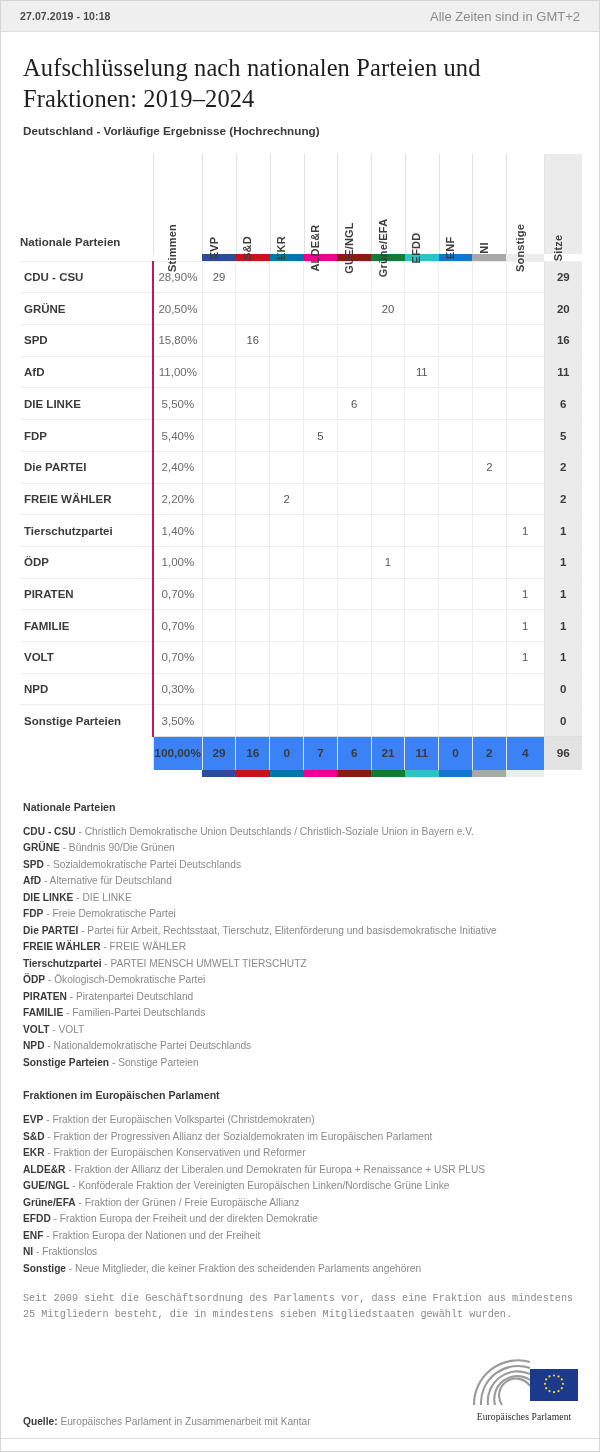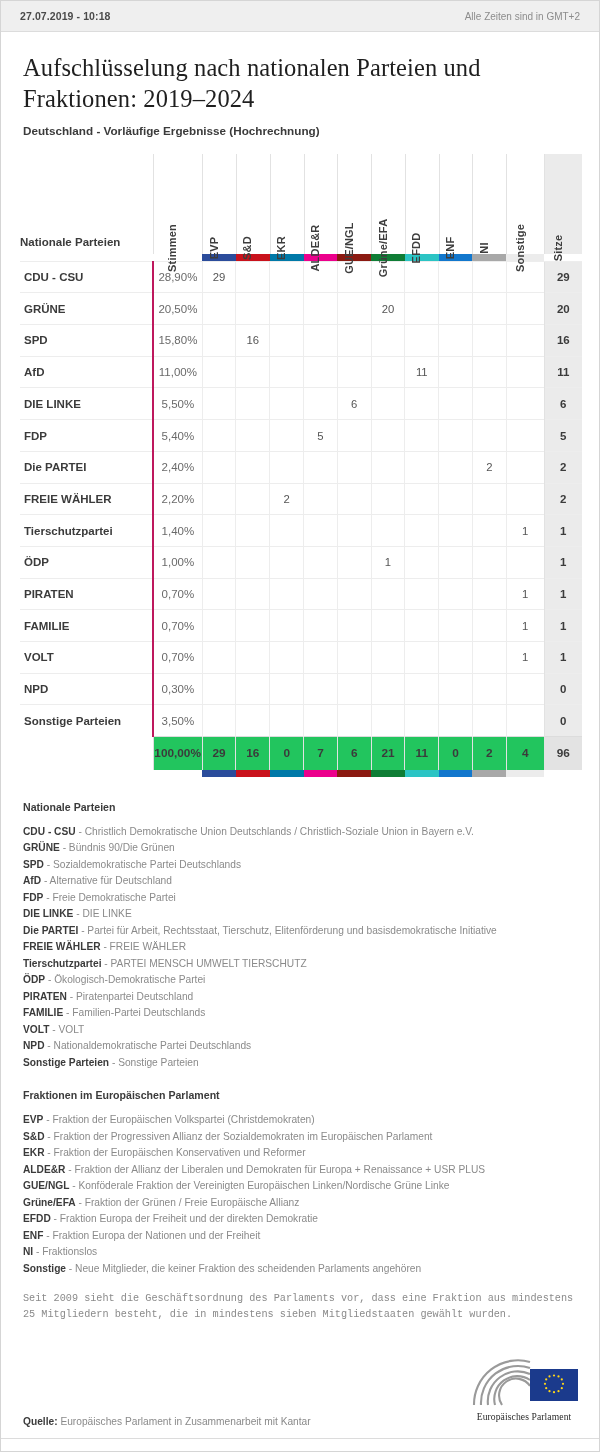--- a/index.html
+++ b/index.html
@@ -22,21 +22,21 @@
   
   .topbar {
     height:31px;
     background:#efefef;
     border-bottom:1px solid #dcdcdc;
     display:flex; align-items:center;
     justify-content:space-between;
     padding:0 19px;
   }
   .topbar .ts { font-size:10.5px; font-weight:bold; color:#4a4a4a; letter-spacing:.1px; }
-  .topbar .tz { font-size:10px; color:#8c8c8c; }
+  .topbar .tz { font-size:13px; color:#8c8c8c; }
 
   
   .headwrap { padding:20px 22px 0 22px; }
   h1.title {
     font-family:"Liberation Serif", serif;
     font-size:24.5px;
     font-weight:normal;
     line-height:1.28;
     color:#1f1f1f;
     margin:0 0 9px 0;
@@ -110,21 +110,21 @@
   }
   tbody td.votes { color:#6a6a6a; font-size:11.5px; border-left:2px solid #be185d; }
   tbody td.seats {
     background:#ebebeb;
     font-weight:bold;
     color:#3b3b3b;
     border-left:1px solid #e2e2e2;
     font-size:11.5px;
   }
   tbody tr.total td {
-    background:#22c55e;
+    background:#3b82f6;
     font-weight:bold;
     color:#3b3b3b;
     border-top:1px solid #dcdcdc;
     border-left:1px solid #e2e2e2;
     height:33px;
     font-size:11.8px;
   }
   tbody tr.total td.pname { background:#fff; border-left:0; border-top:0; }
   tbody tr.total td.votes { border-left:1px solid #dedede; }
   tbody tr.total td.seats { background:#e3e3e3; }
@@ -592,22 +592,22 @@
     </table>
   </div>
 
   <div class="legend">
     <h3>Nationale Parteien</h3>
     <div id="legend-parties">
         <p class="ln"><b>CDU - CSU</b> - <span>Christlich Demokratische Union Deutschlands / Christlich-Soziale Union in Bayern e.V.</span></p>
         <p class="ln"><b>GRÜNE</b> - <span>Bündnis 90/Die Grünen</span></p>
         <p class="ln"><b>SPD</b> - <span>Sozialdemokratische Partei Deutschlands</span></p>
         <p class="ln"><b>AfD</b> - <span>Alternative für Deutschland</span></p>
+        <p class="ln"><b>DIE LINKE</b> - <span>DIE LINKE</span></p>
         <p class="ln"><b>FDP</b> - <span>Freie Demokratische Partei</span></p>
-        <p class="ln"><b>DIE LINKE</b> - <span>DIE LINKE</span></p>
         <p class="ln"><b>Die PARTEI</b> - <span>Partei für Arbeit, Rechtsstaat, Tierschutz, Elitenförderung und basisdemokratische Initiative</span></p>
         <p class="ln"><b>FREIE WÄHLER</b> - <span>FREIE WÄHLER</span></p>
         <p class="ln"><b>Tierschutzpartei</b> - <span>PARTEI MENSCH UMWELT TIERSCHUTZ</span></p>
         <p class="ln"><b>ÖDP</b> - <span>Ökologisch-Demokratische Partei</span></p>
         <p class="ln"><b>PIRATEN</b> - <span>Piratenpartei Deutschland</span></p>
         <p class="ln"><b>FAMILIE</b> - <span>Familien-Partei Deutschlands</span></p>
         <p class="ln"><b>VOLT</b> - <span>VOLT</span></p>
         <p class="ln"><b>NPD</b> - <span>Nationaldemokratische Partei Deutschlands</span></p>
         <p class="ln"><b>Sonstige Parteien</b> - <span>Sonstige Parteien</span></p>
       </div>

